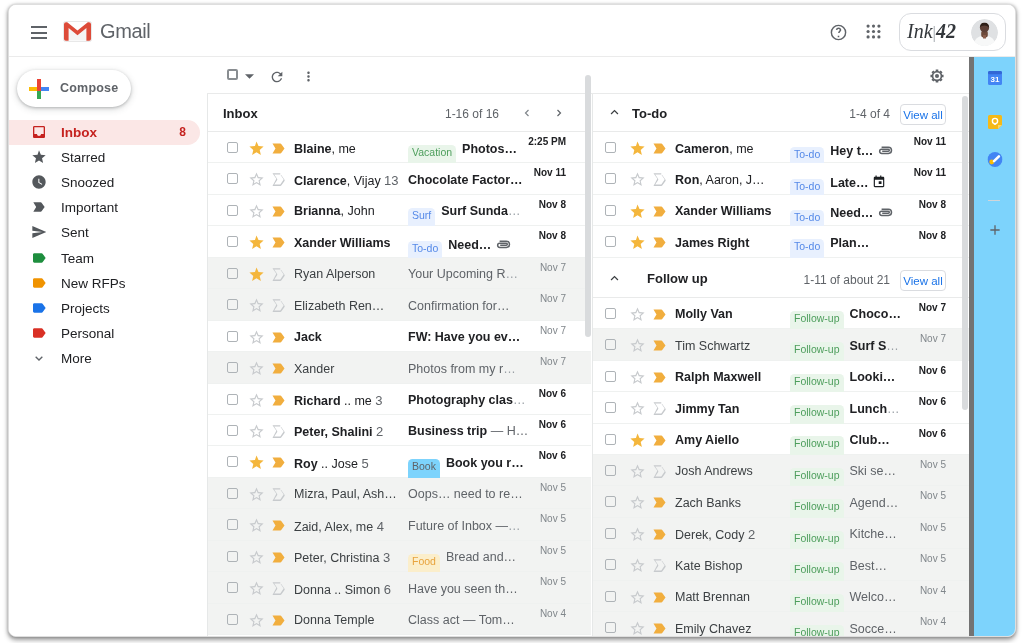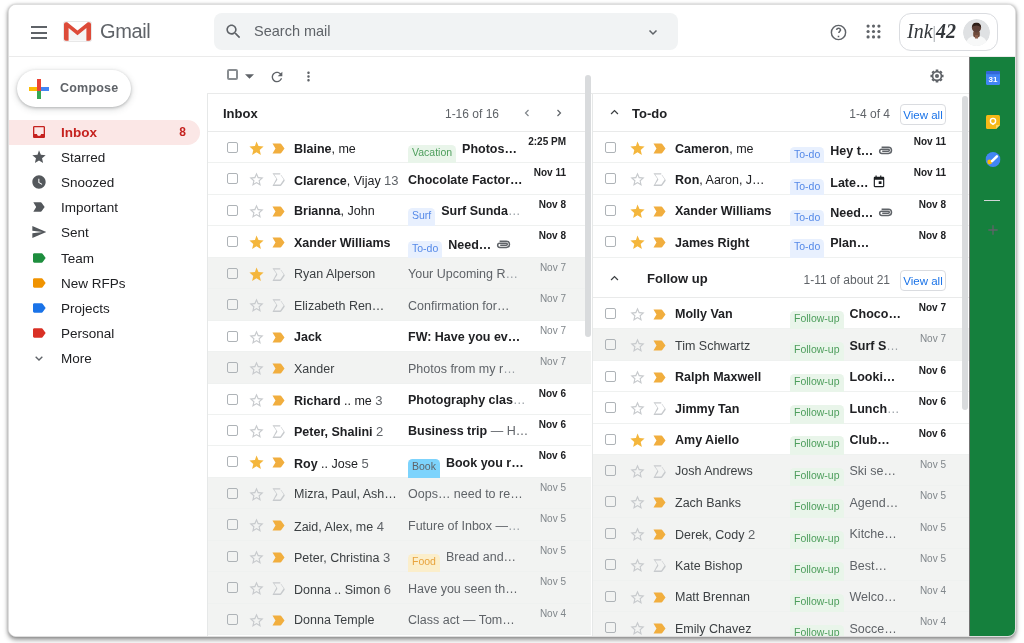--- a/index.html
+++ b/index.html
@@ -9,21 +9,21 @@
 #hdr { position:absolute; left:0; top:0; width:100%; height:52px; background:#fff; border-bottom:1px solid #ebebeb; }
 #burger { position:absolute; left:22px; top:21px; width:16px; height:13px; }
 #burger div { height:2px; background:#5f6368; margin-bottom:3.5px; }
 #glogo { position:absolute; left:54px; top:16px; }
 #gword { position:absolute; left:91px; top:15px; font-size:20px; color:#5f6368; letter-spacing:-0.4px; }
 #search { position:absolute; left:205px; top:8px; width:464px; height:37px; background:#f1f3f4; border-radius:8px; }
 #search .mag { position:absolute; left:10px; top:9px; }
 #search .ph { position:absolute; left:40px; top:10px; font-size:14.5px; color:#5f6368; }
 #search .dd { position:absolute; right:18px; top:12px; }
 .hic { position:absolute; top:18px; }
-#pill { position:absolute; left:890px; top:8px; width:99px; height:38px; border:1px solid #dadce0; border-radius:12px; background:#fff; }
+#pill { position:absolute; left:890px; top:8px; width:107px; height:38px; border:1px solid #dadce0; border-radius:12px; background:#fff; }
 #inklogo { position:absolute; left:7px; top:6px; font-family:"Liberation Serif",serif; font-style:italic; font-size:20px; color:#33373b; }
 #avatar { position:absolute; right:7px; top:5px; width:27px; height:27px; border-radius:50%; overflow:hidden; }
 
 #nav { position:absolute; left:0; top:52px; width:198px; bottom:0; background:#fff; }
 #compose { position:absolute; left:8px; top:13px; width:114px; height:37px; background:#fff; border-radius:19px;
   box-shadow:0 1px 3px rgba(60,64,67,.3), 0 2px 6px 1px rgba(60,64,67,.15); }
 #compose .plus { position:absolute; left:12px; top:9px; }
 #compose .ctxt { position:absolute; left:43px; top:11px; font-size:12.5px; font-weight:700; color:#5f6368; letter-spacing:0.2px; }
 .nitem { position:absolute; left:0; width:191px; height:25px; }
 .nico { position:absolute; left:22px; top:4px; }
@@ -73,50 +73,41 @@
 #rpane .row .ic:nth-of-type(2) { left:58px; }
 #rpane .nm { left:82px; width:112px; }
 #rpane .sub { left:197px; }
 #rpane .dt { right:24px; }
 #fuhead { height:40px; }
 #fuhead .ptitle { top:13px; }
 #fuhead .chup { top:13px; }
 #fuhead .pcount { top:15px; }
 #fuhead .viewall { top:12px; }
 
-#mini { position:absolute; right:0; top:52px; width:46px; bottom:0; background:#15803d; border-left:1px solid #737373; }
+#mini { position:absolute; right:0; top:52px; width:46px; bottom:0; background:#7dd3fc; border-left:5px solid #737373; }
 #mini .mico { position:absolute; left:50%; transform:translateX(-50%); }
 #minidiv { position:absolute; left:14px; right:15px; top:143px; height:1px; background:#d2d5d8; }
 
 .sbar { position:absolute; width:6px; border-radius:3px; background:#d9dbdd; }
 </style></head>
 <body>
 <div id="win">
 
   <div id="hdr">
     <div id="burger">
         <div></div>
         <div></div>
         <div></div>
       </div>
     <div id="glogo"><svg width="29" height="21" viewBox="0 0 29 21">
       <rect x="0.5" y="0.5" width="28" height="20" rx="2" fill="#fff" stroke="#e8e8e8"></rect>
       <polygon points="1.5,1.5 14.5,12.5 27.5,1.5 27.5,19.5 1.5,19.5" fill="#f4f4f4"></polygon>
       <path d="M1 3.2 L1 18 Q1 19.8 2.8 19.8 L5.6 19.8 L5.6 7.0 L14.5 14.2 L23.4 7.0 L23.4 19.8 L26.2 19.8 Q28 19.8 28 18 L28 3.2 Q28 1.2 26 1.2 L24.8 1.2 L14.5 9.6 L4.2 1.2 L3 1.2 Q1 1.2 1 3.2 Z" fill="#dd4b39"></path>
     </svg></div>
     <div id="gword">Gmail</div>
-    <div id="search">
-      <svg class="mag" width="19" height="19" viewBox="0 0 24 24">
-          <path fill="#5f6368" d="M15.5 14h-.79l-.28-.27C15.41 12.59 16 11.11 16 9.5 16 5.91 13.09 3 9.5 3S3 5.91 3 9.5 5.91 16 9.5 16c1.61 0 3.09-.59 4.23-1.57l.27.28v.79l5 4.99L20.49 19l-4.99-5zm-6 0C7.01 14 5 11.99 5 9.5S7.01 5 9.5 5 14 7.01 14 9.5 11.99 14 9.5 14z"></path>
-        </svg>
-      <span class="ph">Search mail</span>
-      <svg class="dd" width="14" height="14" viewBox="0 0 24 24">
-          <path fill="none" stroke="#5f6368" stroke-width="2.6" d="M6 9.5l6 6 6-6"></path>
-        </svg>
-    </div>
     <svg class="hic" style="left:820px" width="19" height="19" viewBox="0 0 24 24">
         <path fill="none" stroke="#5f6368" stroke-width="1.8" d="M12 21a9 9 0 100-18 9 9 0 000 18z"></path>
         <path fill="#5f6368" d="M11 16h2v2h-2zm1.07-10.25c-1.93 0-3.17 1.23-3.42 2.83l1.87.4c.12-.77.67-1.43 1.52-1.43.82 0 1.46.6 1.46 1.4 0 1.23-1.93 1.5-1.93 3.3v.5h1.9v-.3c0-1.3 2.03-1.63 2.03-3.55 0-1.78-1.43-3.15-3.43-3.15z"></path>
       </svg>
     <svg class="hic" style="left:857px;top:19px" width="15" height="15" viewBox="0 0 18 18">
       <g fill="#5f6368">
           <circle cx="2.5" cy="2.5" r="1.9"></circle>
           <circle cx="9" cy="2.5" r="1.9"></circle>
           <circle cx="15.5" cy="2.5" r="1.9"></circle>
           <circle cx="2.5" cy="9" r="1.9"></circle>

